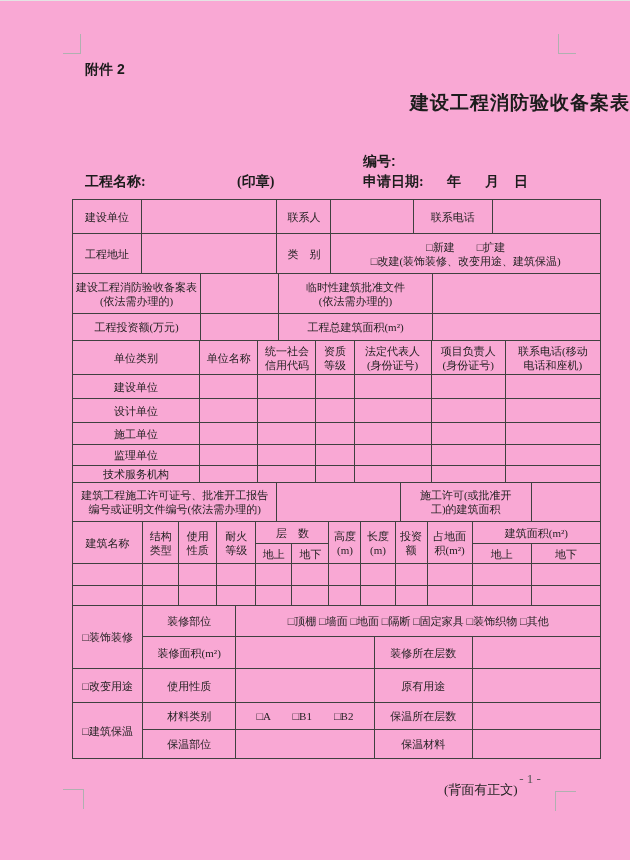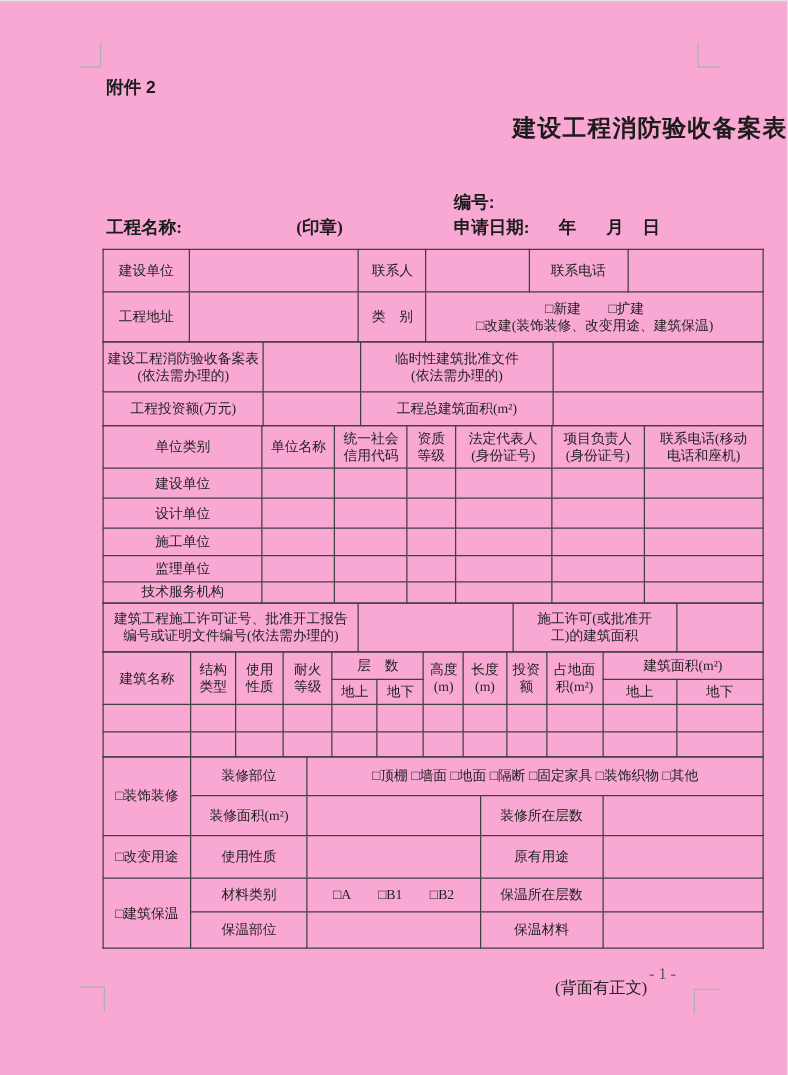--- a/index.html
+++ b/index.html
@@ -17,21 +17,21 @@
   .attachment{left:85px;top:60px;font-size:14px;}
   .title{left:0;top:89px;width:630px;text-align:right;font-size:19px;letter-spacing:1px;}
   .number{left:363px;top:152px;font-size:14px;}
   .pline{top:172px;font-size:14px;font-family:Liberation Serif, serif;}
   .pn-label{left:85px;}
   .seal{left:237px;}
   .apply{left:343px;margin-left:20px;}
   .yy{left:447px;}
   .mm{left:485px;}
   .dd{left:514px;}
-  .tables{position:absolute;left:66px;top:198px;width:529px;padding-left:16px;}
+  .tables{position:absolute;left:56px;top:198px;width:529px;padding-left:16px;}
   table.doc{border-collapse:collapse;table-layout:fixed;width:529px;}
   table.doc + table.doc{margin-top:-1px;}
   table.doc td{
     border:1px solid #404040;
     font-size:11px;line-height:14px;
     text-align:center;vertical-align:middle;
     padding:1px 2px;overflow:hidden;
     color:#1f1f1f;
   }
   td.ml{white-space:pre-line;}

